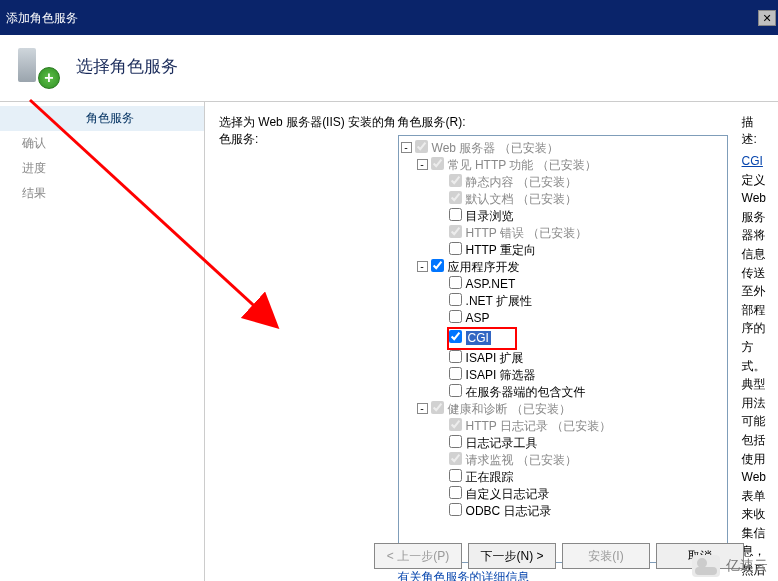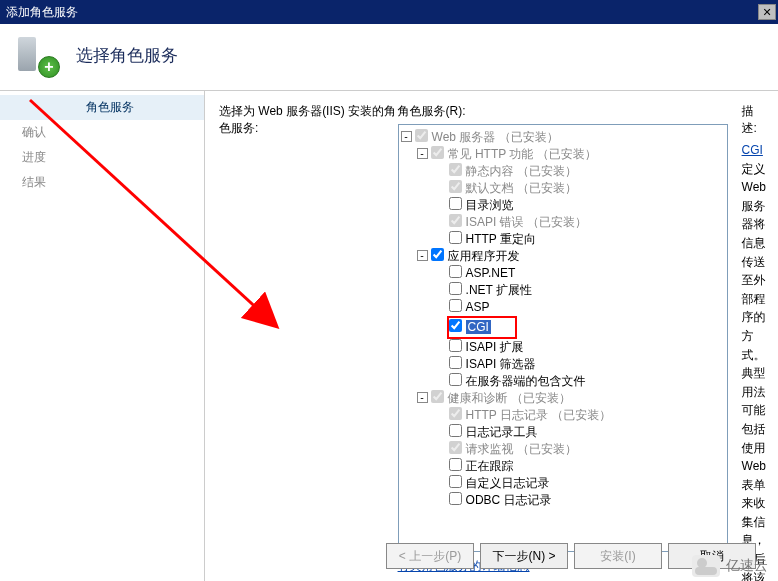--- a/index.html
+++ b/index.html
@@ -1,17 +1,17 @@
 <!DOCTYPE html>
 <html><head>
 <meta charset="utf-8">
 <style>
 * { box-sizing: border-box; margin: 0; padding: 0; }
 body { font-family: "Microsoft YaHei", Tahoma, sans-serif; font-size: 12px; background: #fff; width: 778px; height: 581px; overflow: hidden; position: relative; }
-.titlebar { background: #0a246a; color: #fff; height: 24px; line-height: 22px; padding: 0 2px 0 6px; display: flex; justify-content: space-between; align-items: center; }
+.titlebar { background: #0a246a; color: #fff; height: 35px; line-height: 22px; padding: 0 2px 0 6px; display: flex; justify-content: space-between; align-items: center; }
 .titlebar span { font-size: 12px; }
 .close-btn { width: 18px; height: 16px; background: #c0c0c0; border: 1px solid #888; font-family: Arial; font-size: 11px; text-align: center; line-height: 14px; color: #000; cursor: pointer; }
 .header { display: flex; align-items: center; padding: 10px 20px 14px 16px; border-bottom: 1px solid #ccc; }
 .icon-large { width: 42px; height: 42px; position: relative; margin-right: 18px; }
 .icon-server { width: 18px; height: 34px; background: linear-gradient(#cfd6dc,#9aa4ad); border-radius: 2px; position: absolute; left: 2px; top: 3px; }
 .icon-plus { position: absolute; right: -2px; bottom: -2px; width: 22px; height: 22px; border-radius: 50%; background: radial-gradient(#5fbf4a,#2e8f22); display: flex; align-items: center; justify-content: center; color: #fff; font-weight: bold; font-size: 16px; border: 1px solid #2a7a20; }
 .header h1 { font-size: 17px; font-weight: normal; color: #1a2b5a; }
 .content { display: flex; height: 490px; }
 .sidebar { width: 205px; border-right: 1px solid #ccc; padding-top: 4px; }
 .side-item { padding: 4px 6px 4px 22px; color: #888; }
@@ -28,21 +28,21 @@
 .dis { color: #888; }
 .pad1 { padding-left: 16px; }
 .pad3 { padding-left: 48px; }
 .sel { background: #3166c3; color: #fff; padding: 0 2px; }
 .hilite { border: 2px solid #f00; padding: 1px 24px 1px 0; display:inline-block; margin-left: -2px; }
 .link { color: #0645ad; text-decoration: underline; margin-top: 6px; display: inline-block; cursor: pointer; }
 .desc-col { flex: 1; font-size: 12px; }
 .desc-col .dt { margin-bottom: 4px; }
 .desc-col p { line-height: 1.55; }
 .desc-col a { color: #0645ad; text-decoration: underline; cursor: pointer; }
-.buttons { position: absolute; bottom: 12px; right: 22px; display: flex; gap: 6px; }
+.buttons { position: absolute; bottom: 12px; right: 34px; display: flex; gap: 6px; }
 .btn { min-width: 88px; height: 26px; border: 1px solid #888; background: #efefef; font-size: 12px; cursor: pointer; padding: 0 10px; }
 .btn:disabled { color: #9a9a9a; background: #f3f3f3; cursor: default; }
 .arrow-svg { position: absolute; left: 20px; top: 90px; pointer-events: none; z-index: 10; }
 .watermark { position: absolute; right: 10px; bottom: 4px; display: flex; align-items: center; gap: 6px; color: #777; font-size: 14px; }
 .watermark .wm-ico { width: 28px; height: 22px; background: #eaeaea; border-radius: 4px; position: relative; }
 .watermark .wm-ico:before { content:""; position:absolute; width:10px; height:10px; border-radius:50%; background:#ccc; left:5px; top:3px;}
 .watermark .wm-ico:after { content:""; position:absolute; width:22px; height:8px; border-radius:4px; background:#ccc; left:3px; bottom:2px;}
 </style>
 </head>
 <body>
@@ -74,21 +74,21 @@
       <div class="treecol">
         <div class="tree-label">角色服务(R):</div>
         <div class="tree">
 
           <div class="node"><span class="tw">-</span><input type="checkbox" class="cb" checked="" disabled="" style=""><span class="dis"><span>Web 服务器</span>&nbsp;<span>（已安装）</span></span></div>
 
           <div class="node pad1"><span class="tw">-</span><input type="checkbox" class="cb" checked="" disabled="" style=""><span class="dis"><span>常见 HTTP 功能</span>&nbsp;<span>（已安装）</span></span></div>
           <div class="node pad3"><input type="checkbox" class="cb" checked="" disabled="" style=""><span class="dis"><span>静态内容</span>&nbsp;<span>（已安装）</span></span></div>
           <div class="node pad3"><input type="checkbox" class="cb" checked="" disabled="" style=""><span class="dis"><span>默认文档</span>&nbsp;<span>（已安装）</span></span></div>
           <div class="node pad3"><input type="checkbox" class="cb" style=""><span>目录浏览</span></div>
-          <div class="node pad3"><input type="checkbox" class="cb" checked="" disabled="" style=""><span class="dis"><span>ISAPI 错误</span>&nbsp;<span>（已安装）</span></span></div>
+          <div class="node pad3"><input type="checkbox" class="cb" checked="" disabled="" style=""><span class="dis"><span>HTTP 错误</span>&nbsp;<span>（已安装）</span></span></div>
           <div class="node pad3"><input type="checkbox" class="cb" style=""><span>HTTP 重定向</span></div>
 
           <div class="node pad1"><span class="tw">-</span><input type="checkbox" class="cb" checked="" style=""><span>应用程序开发</span></div>
           <div class="node pad3"><input type="checkbox" class="cb" style=""><span>ASP.NET</span></div>
           <div class="node pad3"><input type="checkbox" class="cb" style=""><span>.NET 扩展性</span></div>
           <div class="node pad3"><input type="checkbox" class="cb" style=""><span>ASP</span></div>
           <div class="node pad3"><span class="hilite"><input type="checkbox" class="cb" checked="" style=""><span class="sel">CGI</span></span></div>
           <div class="node pad3"><input type="checkbox" class="cb" style=""><span>ISAPI 扩展</span></div>
           <div class="node pad3"><input type="checkbox" class="cb" style=""><span>ISAPI 筛选器</span></div>
           <div class="node pad3"><input type="checkbox" class="cb" style=""><span>在服务器端的包含文件</span></div>

